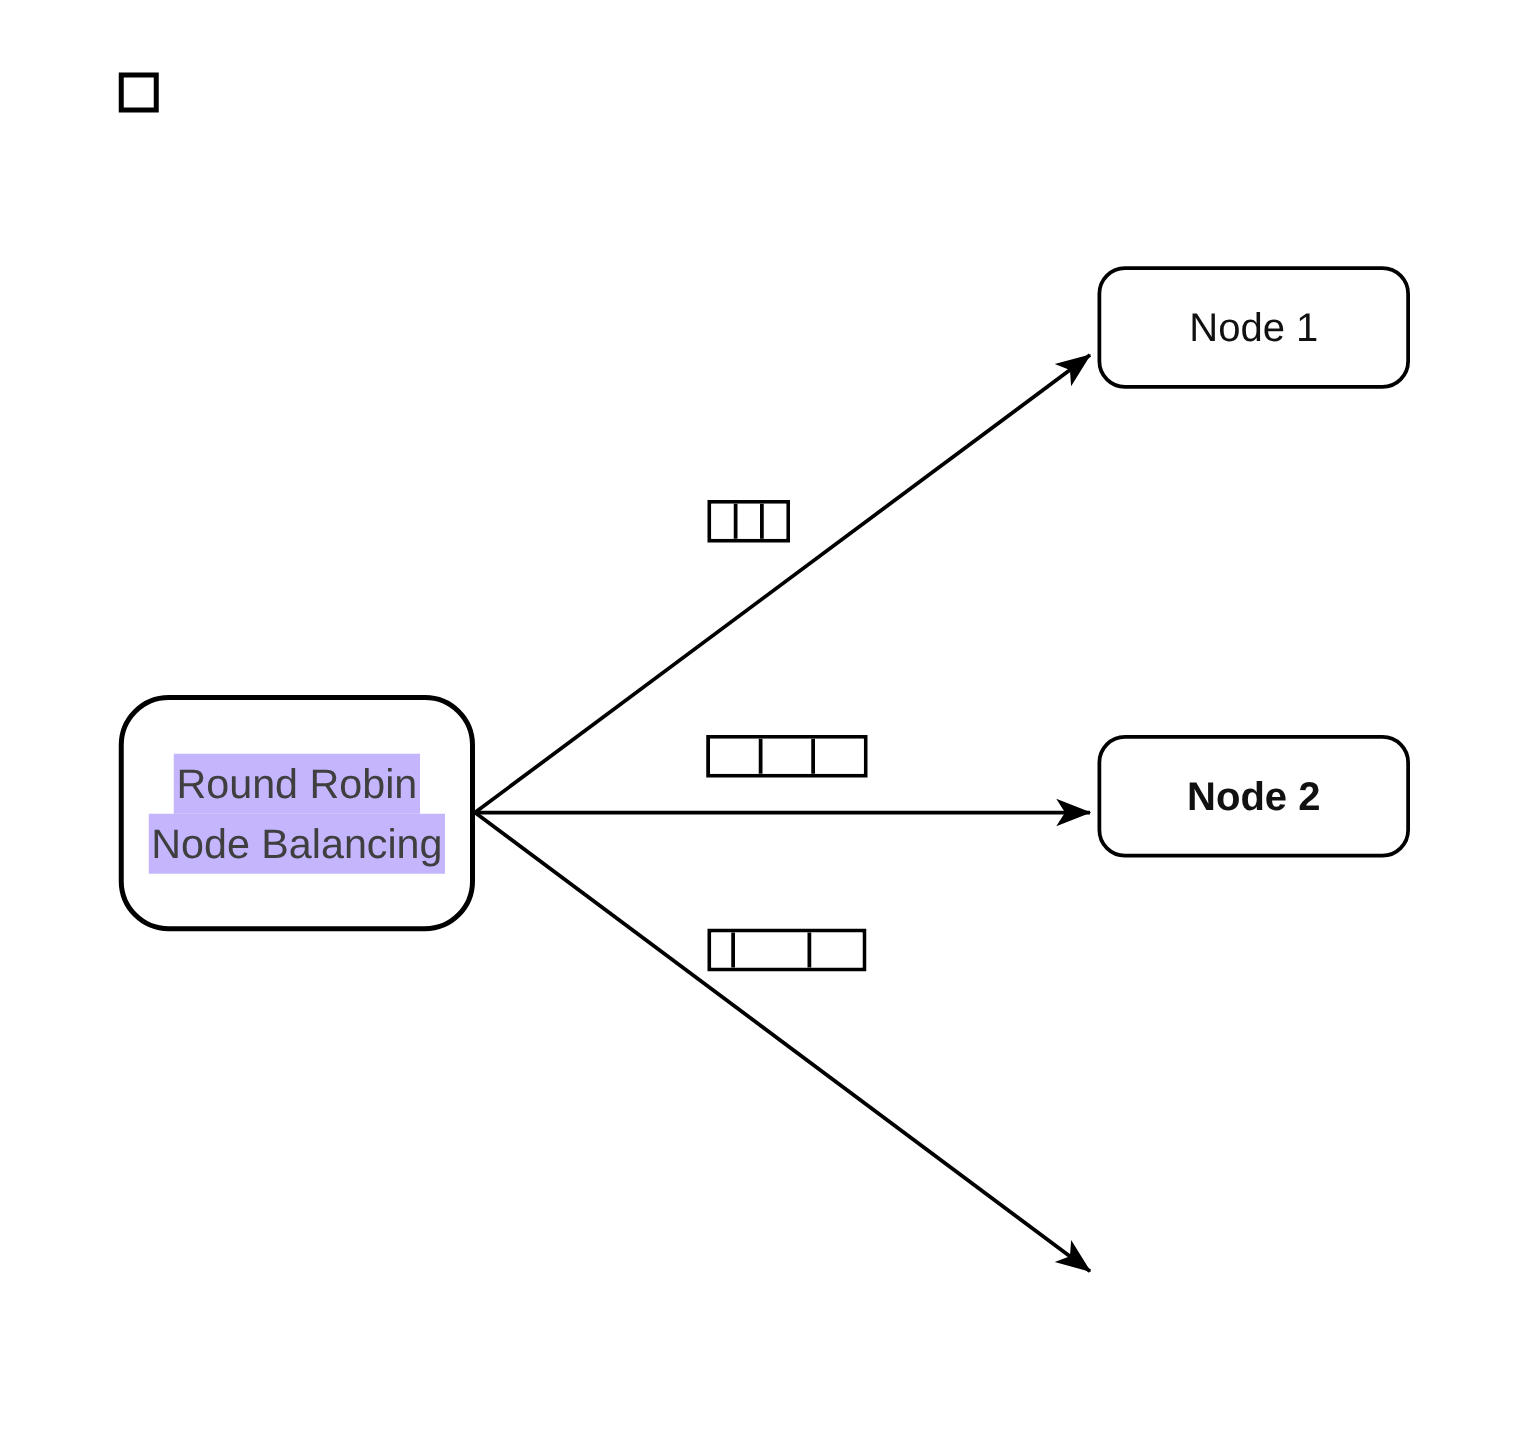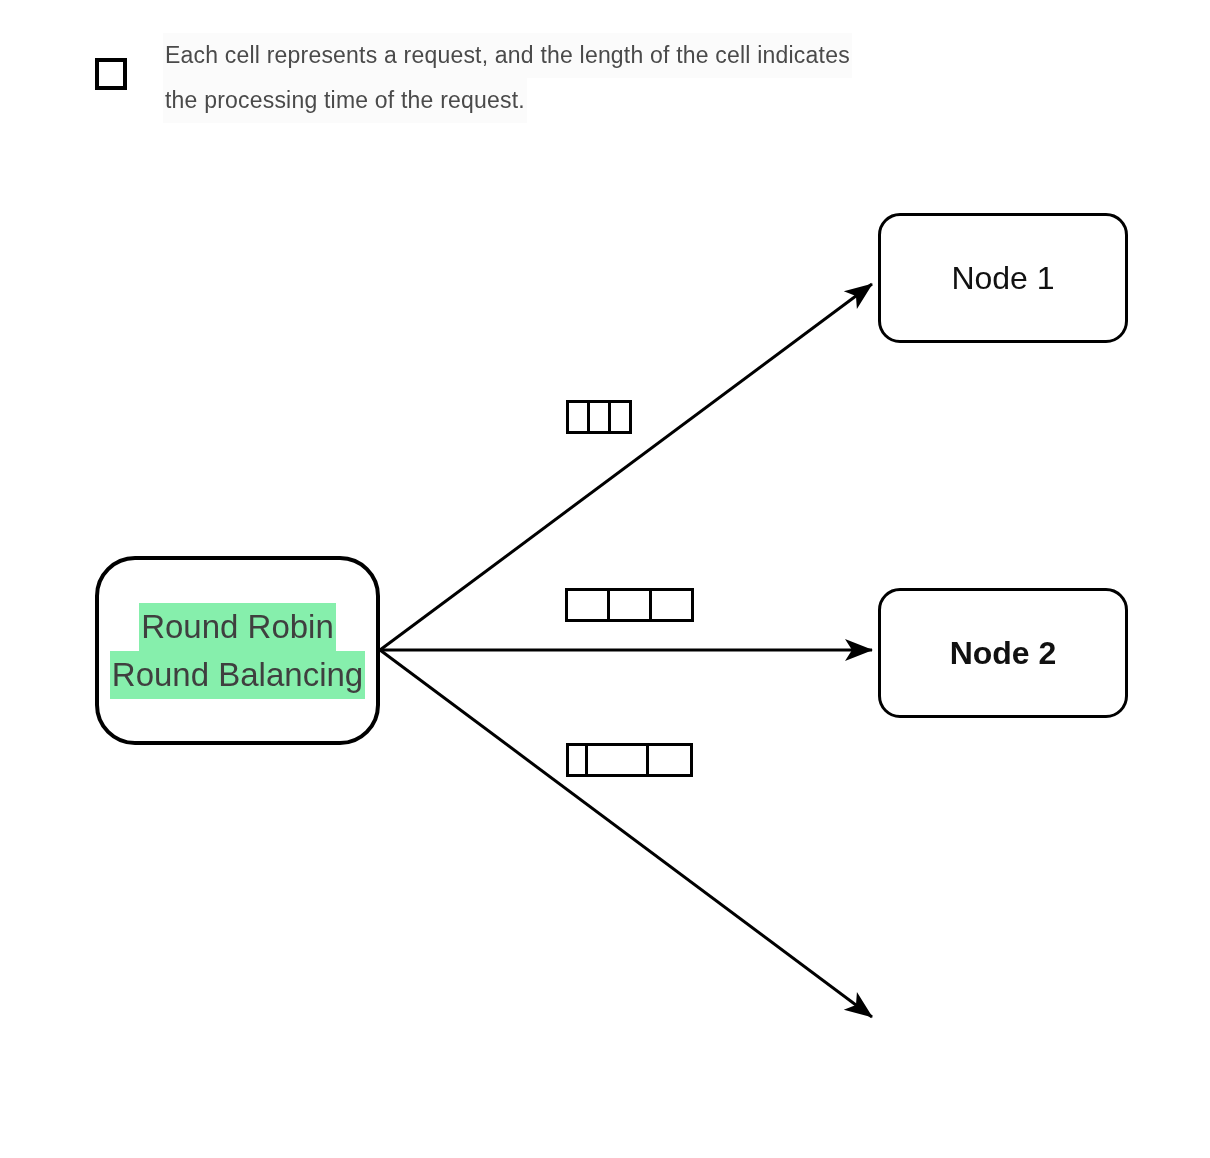--- a/index.html
+++ b/index.html
@@ -71,31 +71,31 @@
     display: flex;
     flex-direction: column;
     align-items: center;
     justify-content: center;
     text-align: center;
     font-size: 33px;
     line-height: 48px;
     color: #3f3f3f;
   }
   .balancer-box .line {
-    background: #86efac;
+    background: #c4b5fd;
     padding: 0 2px;
     white-space: nowrap;
   }
 
   
   .node-box {
     position: absolute;
     left: 878px;
     width: 250px;
-    height: 130px;
+    height: 98px;
     box-sizing: border-box;
     border: 3px solid #000000;
     border-radius: 22px;
     background: #ffffff;
     display: flex;
     align-items: center;
     justify-content: center;
     font-size: 32px;
     color: #111111;
   }
@@ -123,24 +123,20 @@
   .cell + .cell {
     border-left: 3px solid #000000;
   }
 </style>
 </head>
 <body>
 
 <div class="canvas">
 
   <div class="legend-square"></div>
-  <div class="legend-text">
-    <div><span class="line">Each cell represents a request, and the length of the cell indicates</span></div>
-    <div><span class="line">the processing time of the request.</span></div>
-  </div>
 
   <svg class="arrows" viewBox="0 0 1210 1158" xmlns="http://www.w3.org/2000/svg">
     <defs>
       <marker id="arrowhead" markerUnits="userSpaceOnUse" markerWidth="30" markerHeight="24" viewBox="0 0 30 24" refX="28" refY="12" orient="auto">
         <path d="M1,1 L29,12 L1,23 L8,12 Z" fill="#000000"></path>
       </marker>
     </defs>
     <line x1="380" y1="650" x2="872" y2="284" marker-end="url(#arrowhead)"></line>
     <line x1="380" y1="650" x2="872" y2="650" marker-end="url(#arrowhead)"></line>
     <line x1="380" y1="650" x2="872" y2="1017" marker-end="url(#arrowhead)"></line>
@@ -157,21 +153,21 @@
       <div class="cell" style="width: 39px;"></div>
     </div>
   <div class="cell-group cells-2">
       <div class="cell" style="width: 16px;"></div>
       <div class="cell" style="width: 58px;"></div>
       <div class="cell" style="width: 41px;"></div>
     </div>
 
   <div class="balancer-box">
     <span class="line">Round Robin</span>
-    <span class="line">Round Balancing</span>
+    <span class="line">Node Balancing</span>
   </div>
 
   <div class="node-box node-1">
     <span>Node 1</span>
   </div>
   <div class="node-box node-2">
     <span>Node 2</span>
   </div>
 
 </div>

